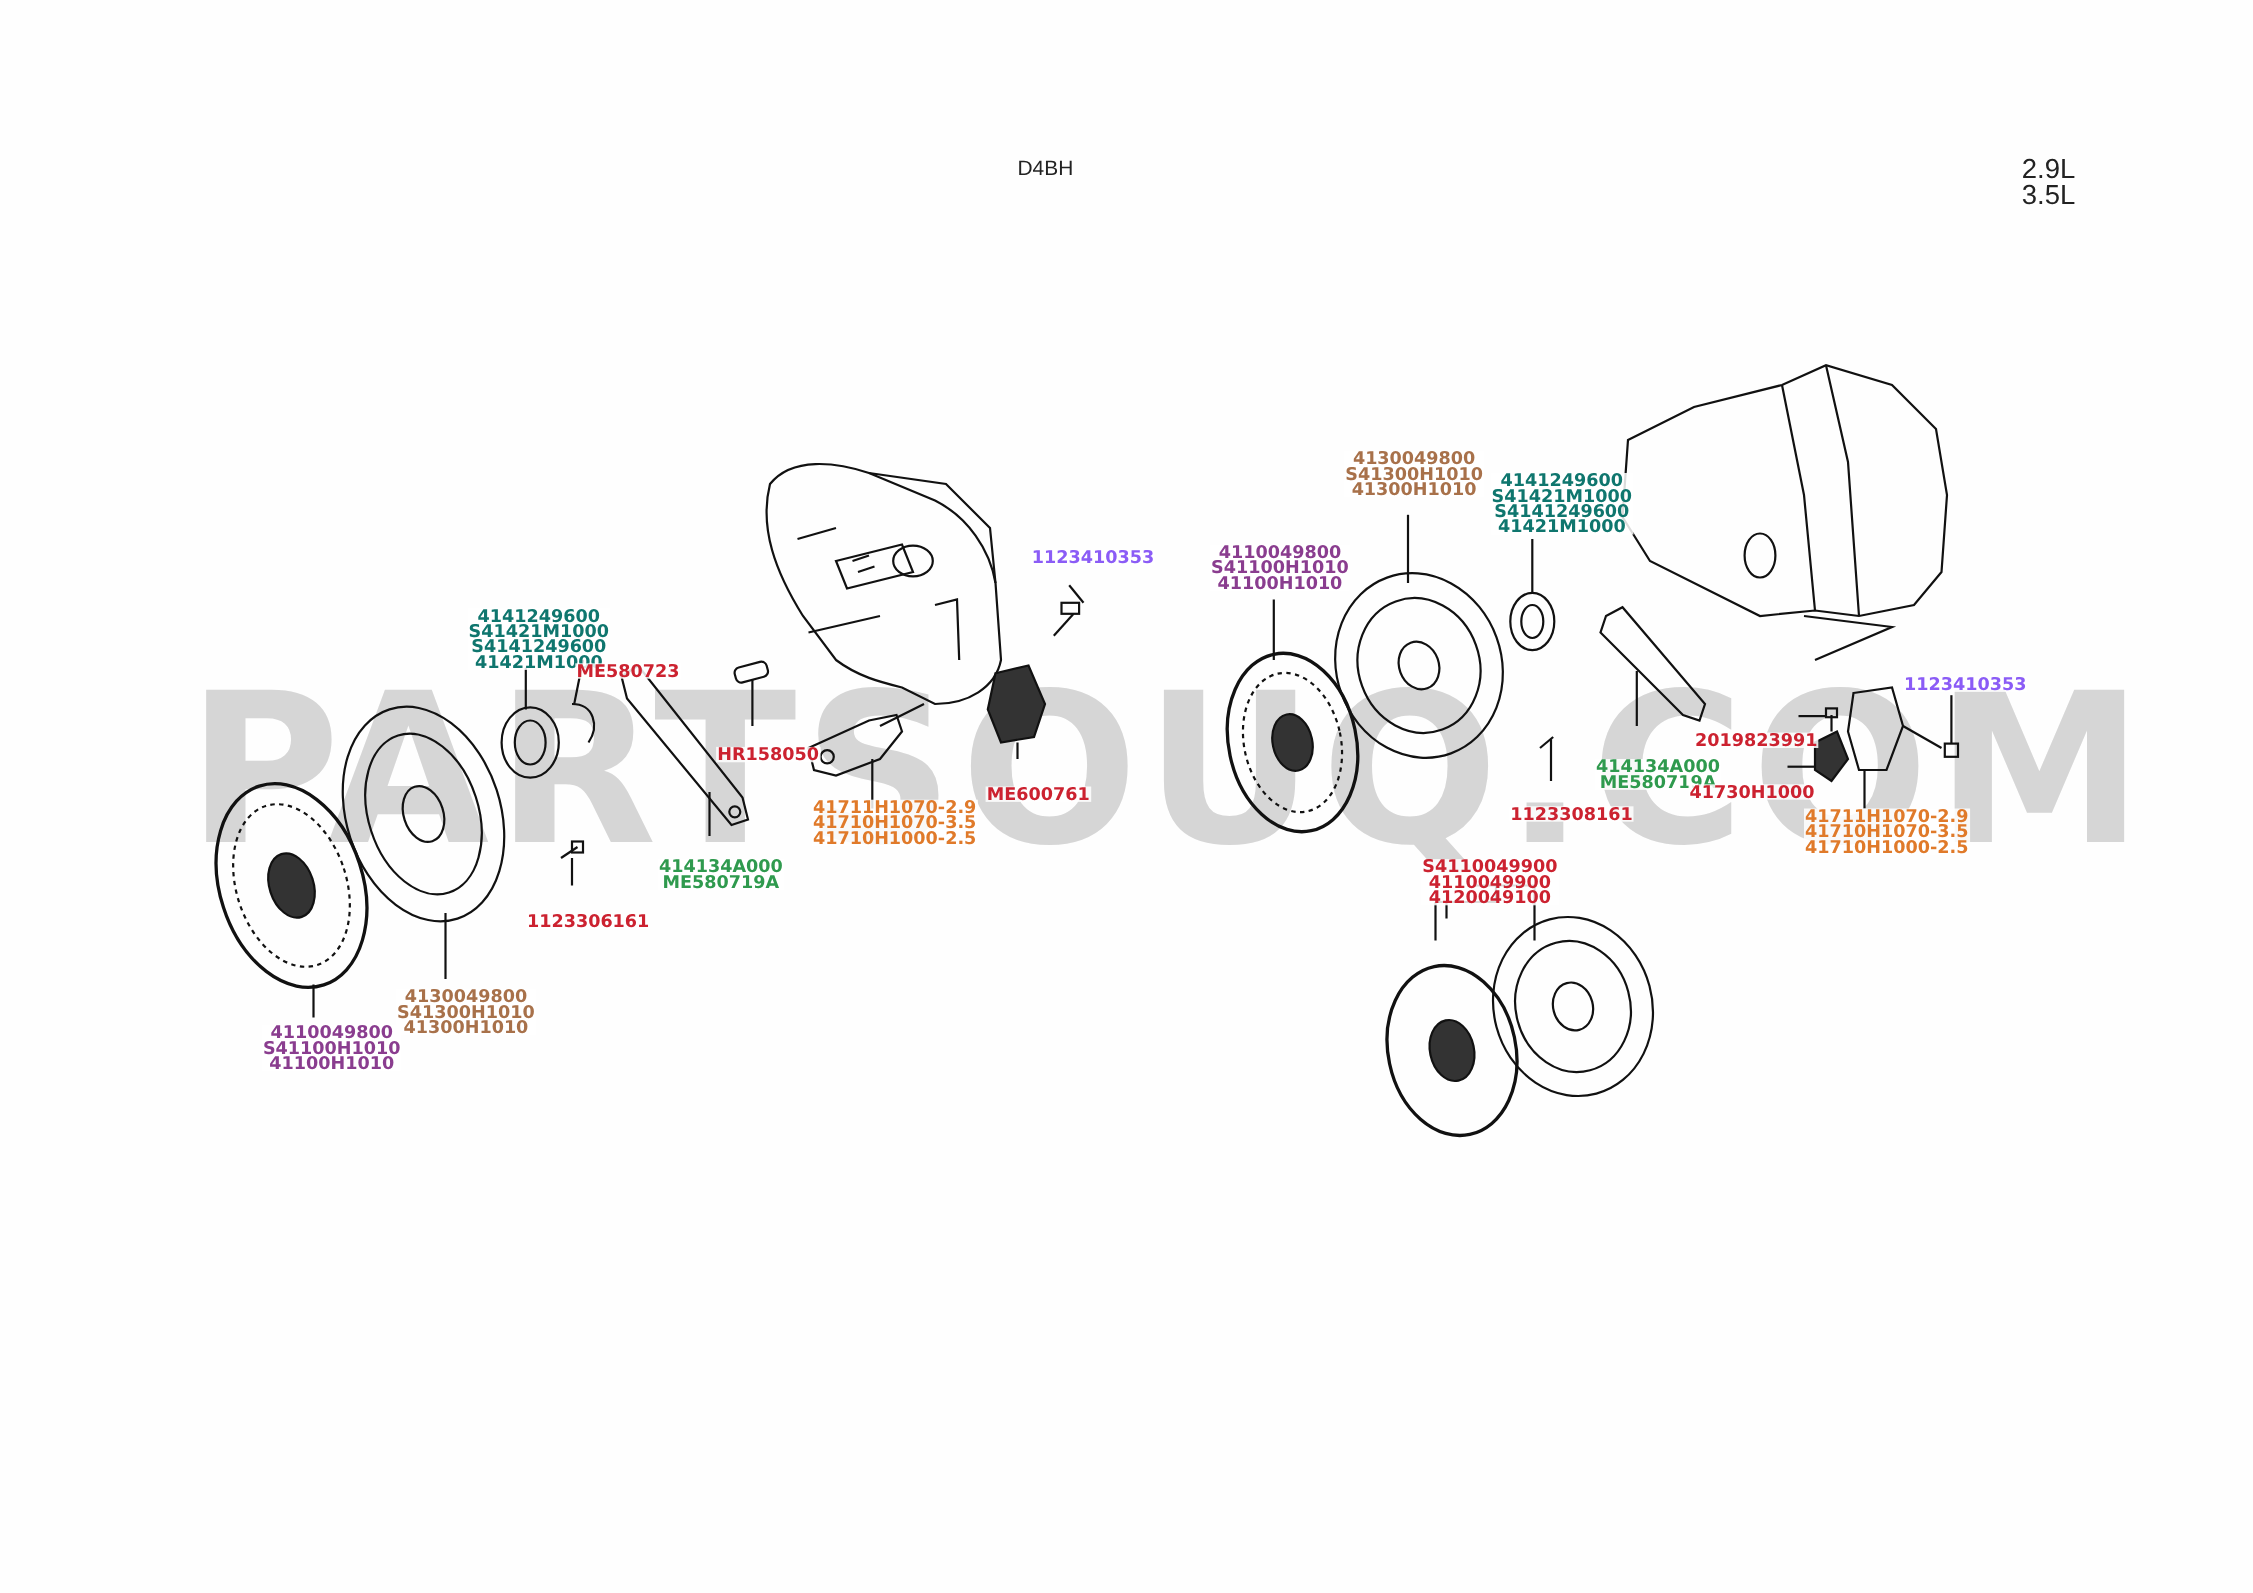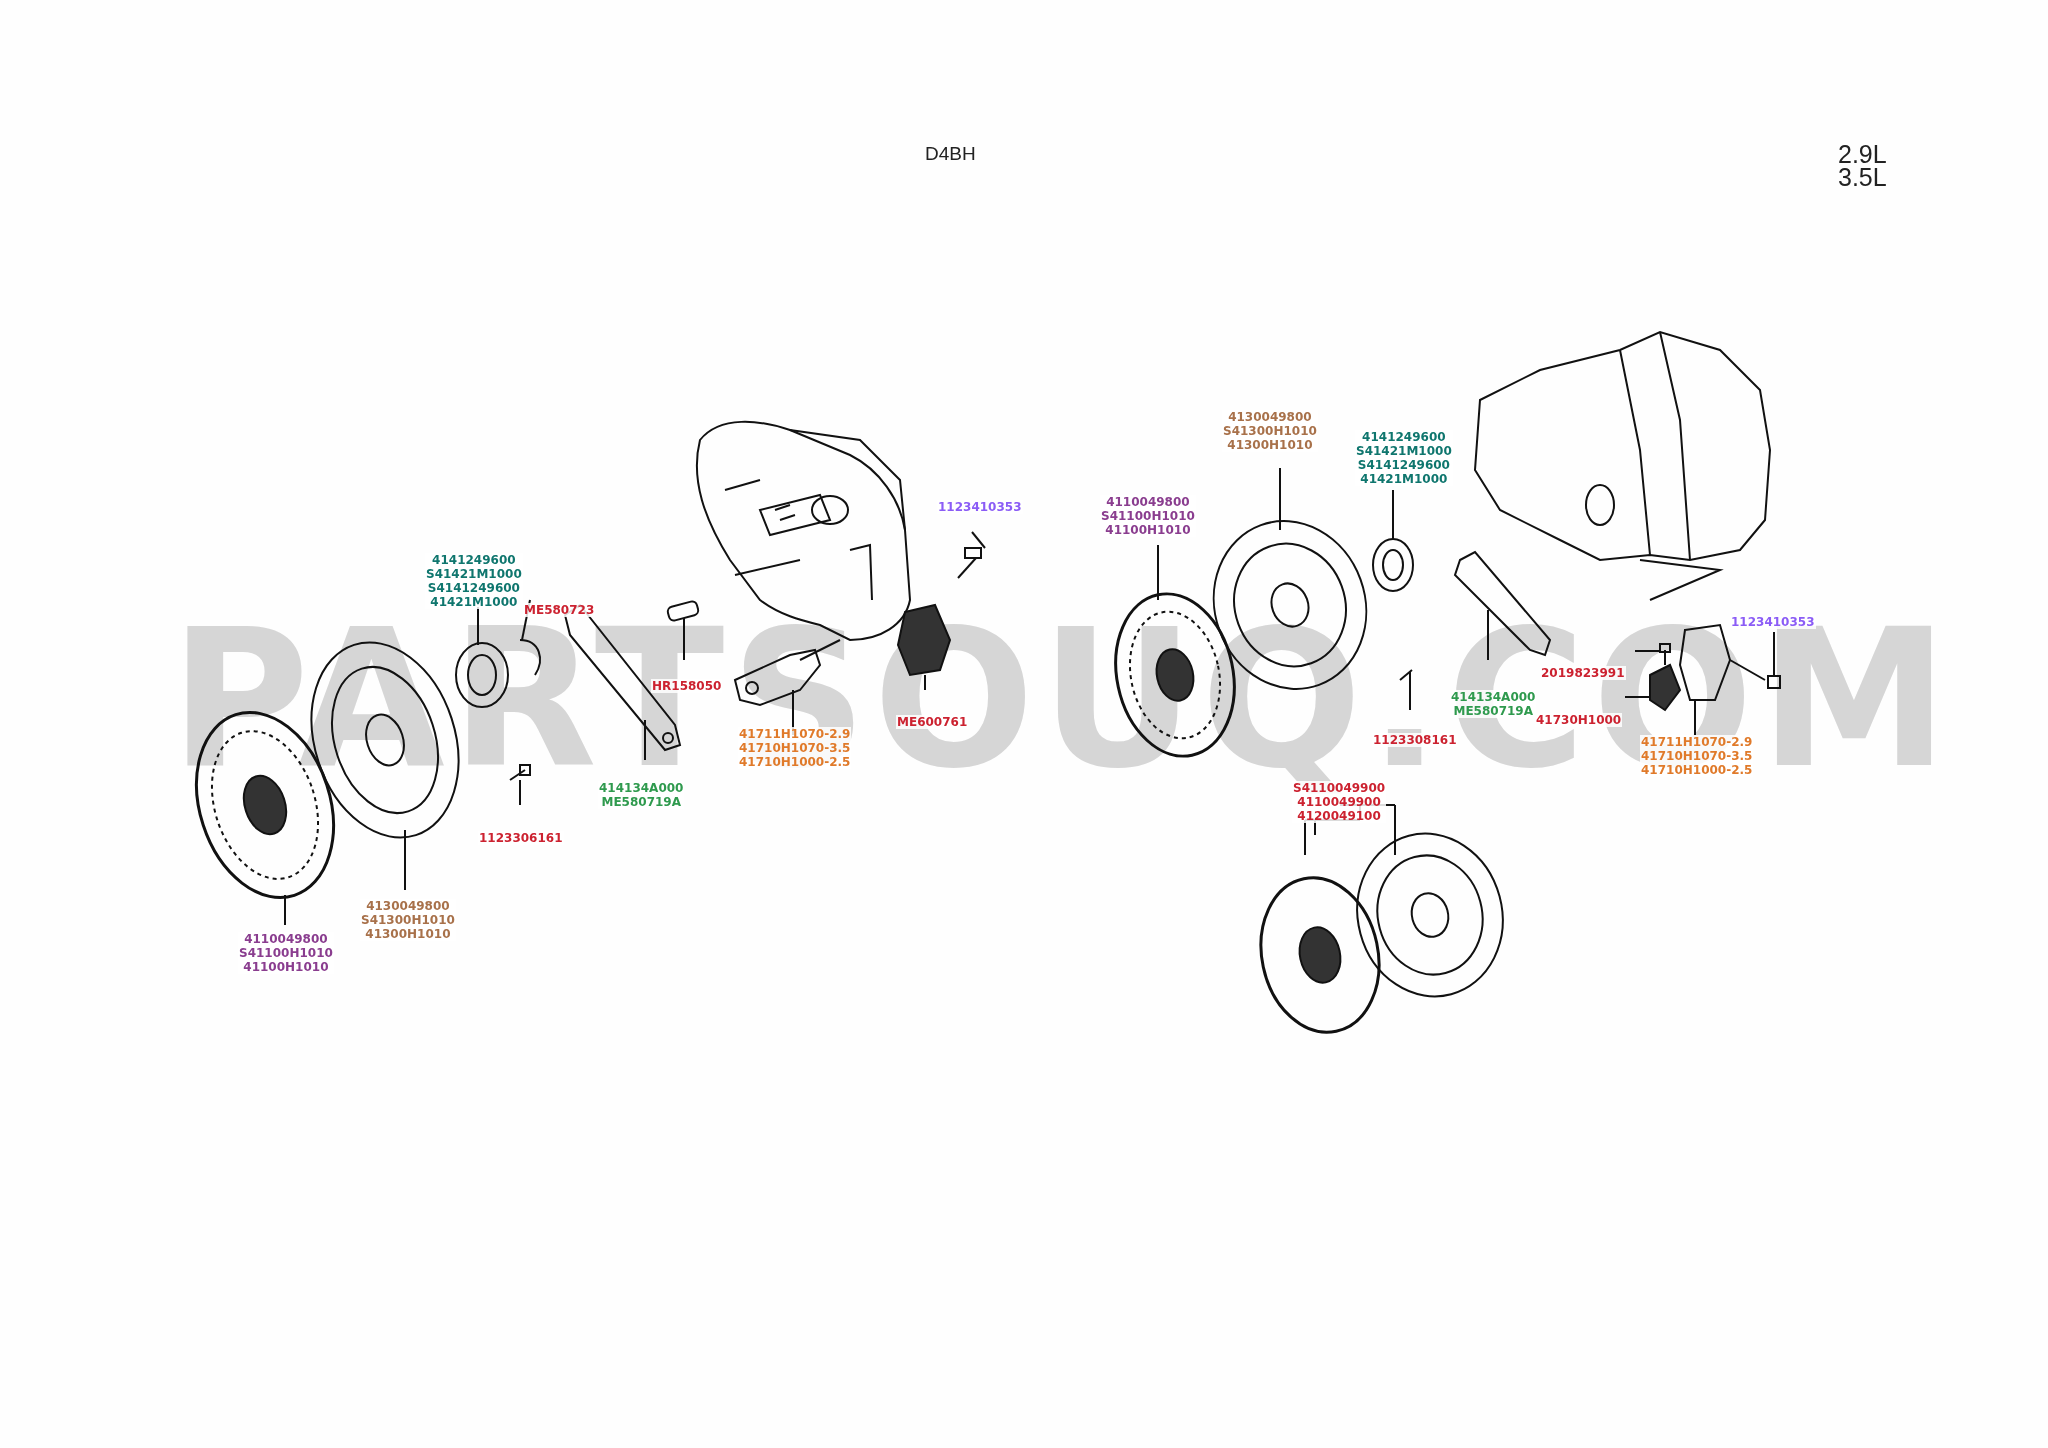--- a/index.html
+++ b/index.html
@@ -3,21 +3,21 @@
 <meta charset="utf-8">
 <style>
   html, body { margin:0; padding:0; background:#ffffff; }
   body { width:2048px; height:1448px; position:relative; overflow:hidden; font-family:"DejaVu Sans", sans-serif; }
   .sheet { position:absolute; left:0; top:0; width:2048px; height:1448px; background:#fefefe; }
   .watermark { position:absolute; left:170px; top:605px; font-family:"DejaVu Sans", sans-serif; font-weight:bold;
     font-size:190px; letter-spacing:6px; color:#c9c9c9; opacity:0.75; line-height:1; white-space:nowrap; z-index:1; }
   .title { position:absolute; left:925px; top:143px; font-size:19px; font-family:"Liberation Sans", sans-serif; color:#222; z-index:5; }
   .variant { position:absolute; left:1838px; font-size:25px; font-family:"Liberation Sans", sans-serif; color:#222; line-height:22px; z-index:5; }
   svg.art { position:absolute; left:0; top:0; z-index:3; }
-  .lbl { position:absolute; font-family:"DejaVu Sans", sans-serif; font-size:12px; line-height:14px; font-weight:bold; white-space:nowrap; z-index:6;
+  .lbl { position:absolute; font-family:"DejaVu Sans", sans-serif; font-size:16px; line-height:14px; font-weight:bold; white-space:nowrap; z-index:6;
      background:rgba(255,255,255,0.85); padding:0 1px; }
   .lbl span { display:block; } .c { text-align:center; }
   .maroon { color:#8b5cf6; }
   .red { color:#cc2230;margin-top:23px; }
   .blue { color:#0f766e; }
   .green { color:#2f9a4e;margin-top:27px; }
   .orange { color:#e07a2a; }
   .purple { color:#8a3d8f; }
   .tan { color:#a8714a; }
 </style>

